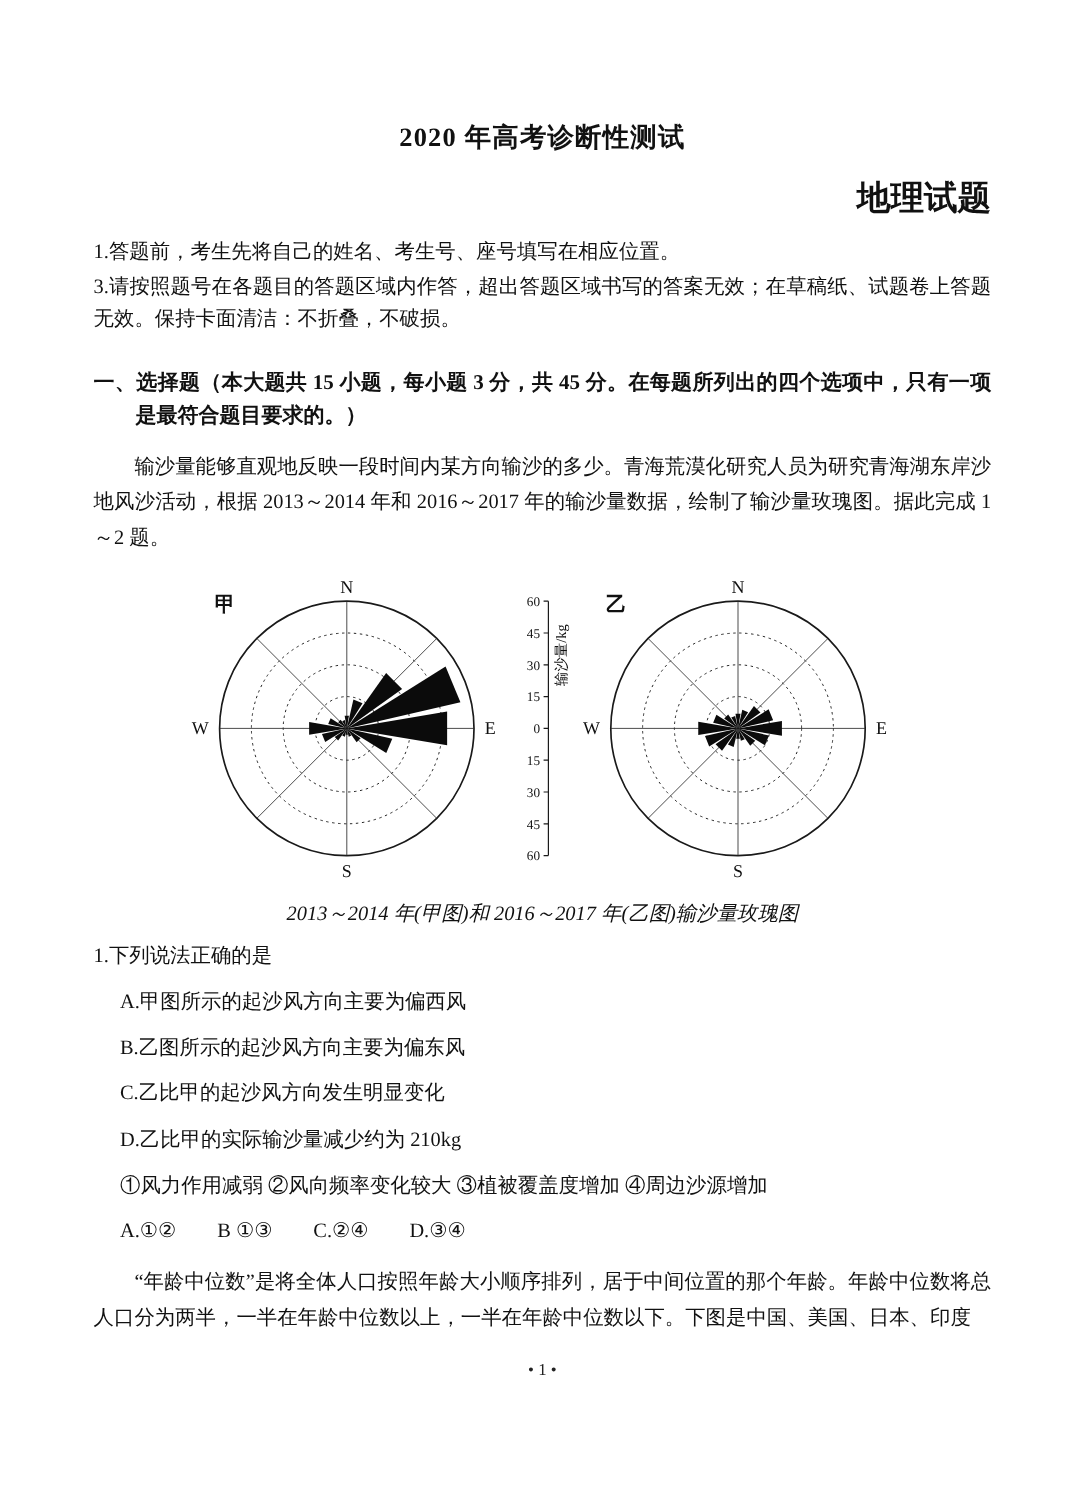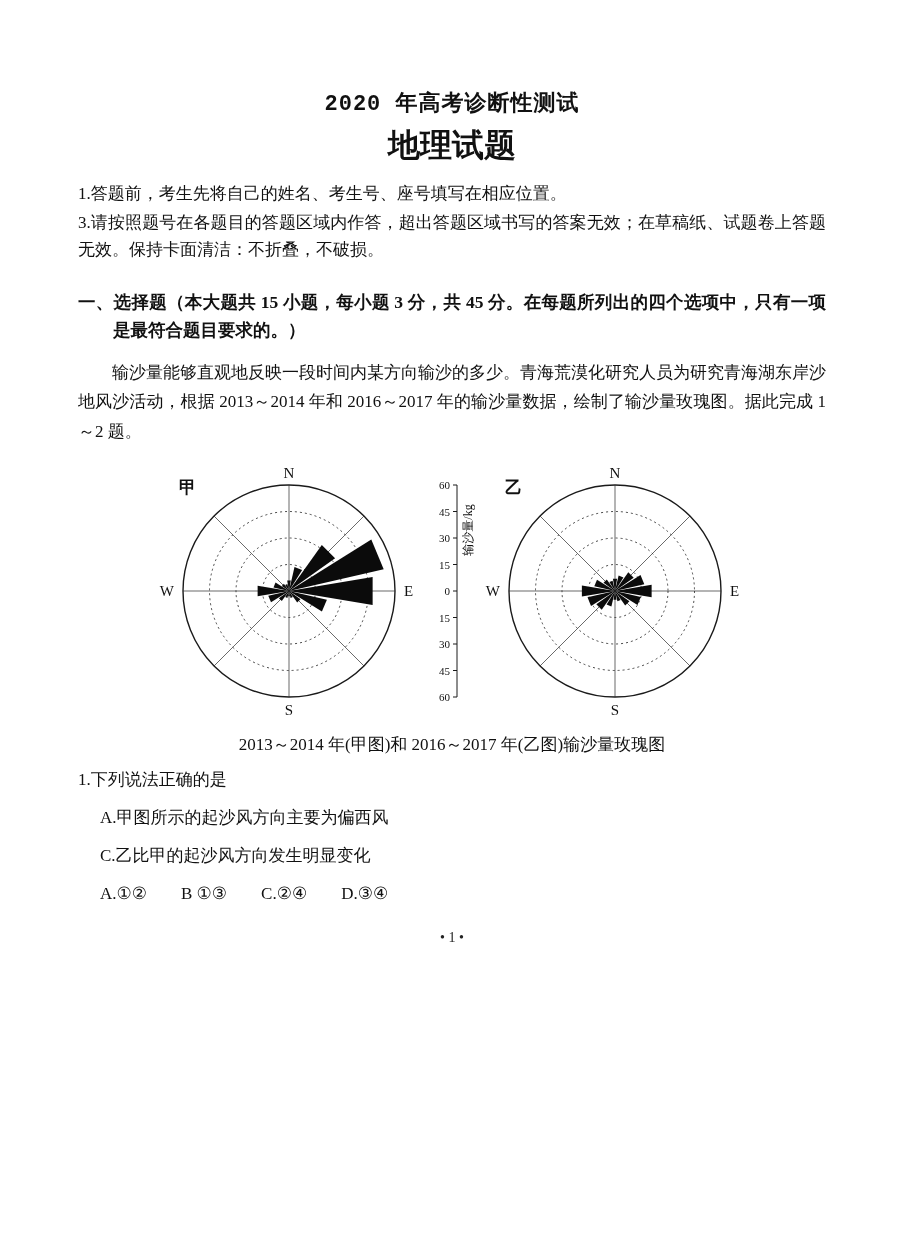--- a/index.html
+++ b/index.html
@@ -6,44 +6,44 @@
   html, body { margin: 0; padding: 0; }
   body {
     width: 900px; height: 1246px;
     background: #ffffff; color: #111;
     font-family: "Liberation Serif", "DejaVu Serif", serif;
     overflow: hidden;
   }
   .page { padding: 84px 74px 0 78px; }
   .title {
     font-size: 22px; font-weight: bold; text-align: center;
-    margin: 4px; letter-spacing: 1px; font-family: Liberation Mono, monospace;
+    margin: 16px; letter-spacing: 1px;
   }
   .subtitle {
-    font-size: 32px; font-weight: bold; text-align: center;
+    font-size: 28px; font-weight: bold; text-align: right;
     margin: 6px 0 12px;
   }
   .instr {
     font-size: 17px; line-height: 1.6; margin: 2px 0 0;
     text-align: justify;
   }
   .section-heading {
     font-size: 17.5px; font-weight: bold; line-height: 1.6;
     margin: 24px 0 0; padding-left: 2em; text-indent: -2em;
     text-align: justify;
   }
   .passage {
     font-size: 17px; line-height: 1.75; margin: 14px 0 0;
     text-indent: 2em; text-align: justify; 
   }
   .figure {
     display: flex; justify-content: center; align-items: center;
     margin-top: 10px;
   }
-  .caption { font-size: 17px; text-align: center; margin: 4px 0 10px; }
+  .caption { font-size: 17px; text-align: center; margin: 4px 0 10px; font-style: italic; }
   .qstem { font-size: 17px; line-height: 1.6; margin: 10px 0 0; font-family: Liberation Serif, serif; }
   .qopt  { font-size: 17px; line-height: 1.6; margin: 11px 0 0; padding-left: 22px; }
   .pagenum { font-size: 14px; text-align: center; margin-top: 22px; color: #222; }
   svg text { font-family: "Liberation Serif", "DejaVu Serif", serif; }
 </style>
 </head>
 <body>
 
 <div class="page">
 
@@ -141,23 +141,27 @@
           <text x="134" y="258" text-anchor="middle" font-size="15" fill="#111">S</text>
           <text x="19" y="139" text-anchor="end" font-size="15" fill="#111">W</text>
           <text x="24" y="36" font-size="17" font-weight="bold" fill="#111">乙</text>
         </svg></div>
   </div>
   <p class="caption">2013～2014 年(甲图)和 2016～2017 年(乙图)输沙量玫瑰图</p>
 
   <div>
     <p class="qstem">1.下列说法正确的是</p>
     <p class="qopt">A.甲图所示的起沙风方向主要为偏西风</p>
+    <p class="qopt">B.乙图所示的起沙风方向主要为偏东风</p>
     <p class="qopt">C.乙比甲的起沙风方向发生明显变化</p>
+    <p class="qopt">D.乙比甲的实际输沙量减少约为 210kg</p>
   </div>
 
   <div>
+    <p class="qopt">①风力作用减弱 ②风向频率变化较大 ③植被覆盖度增加 ④周边沙源增加</p>
     <p class="qopt">A.①②　　B ①③　　C.②④　　D.③④</p>
   </div>
 
+  <p class="passage">“年龄中位数”是将全体人口按照年龄大小顺序排列，居于中间位置的那个年龄。年龄中位数将总人口分为两半，一半在年龄中位数以上，一半在年龄中位数以下。下图是中国、美国、日本、印度</p>
 
   <p class="pagenum">• 1 •</p>
 
 </div>
 
 </body></html>

